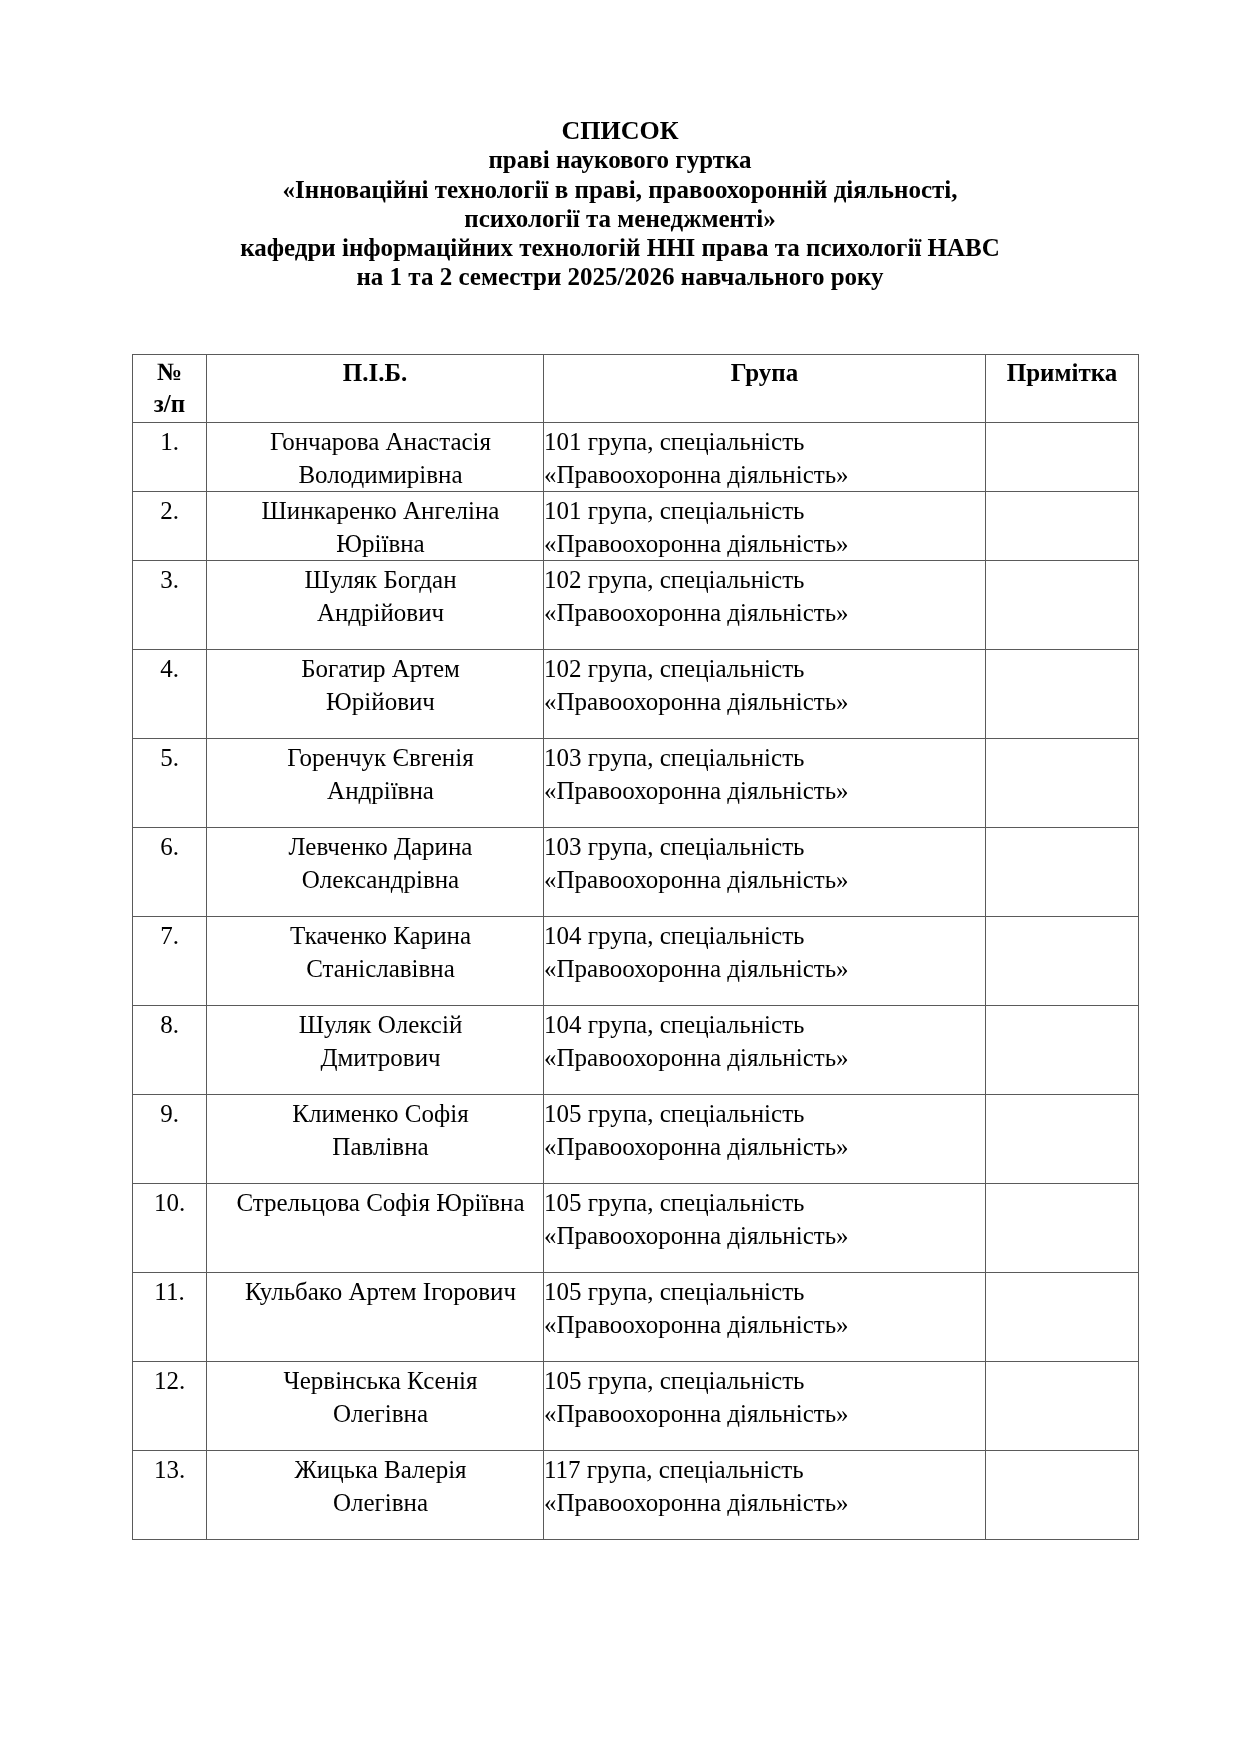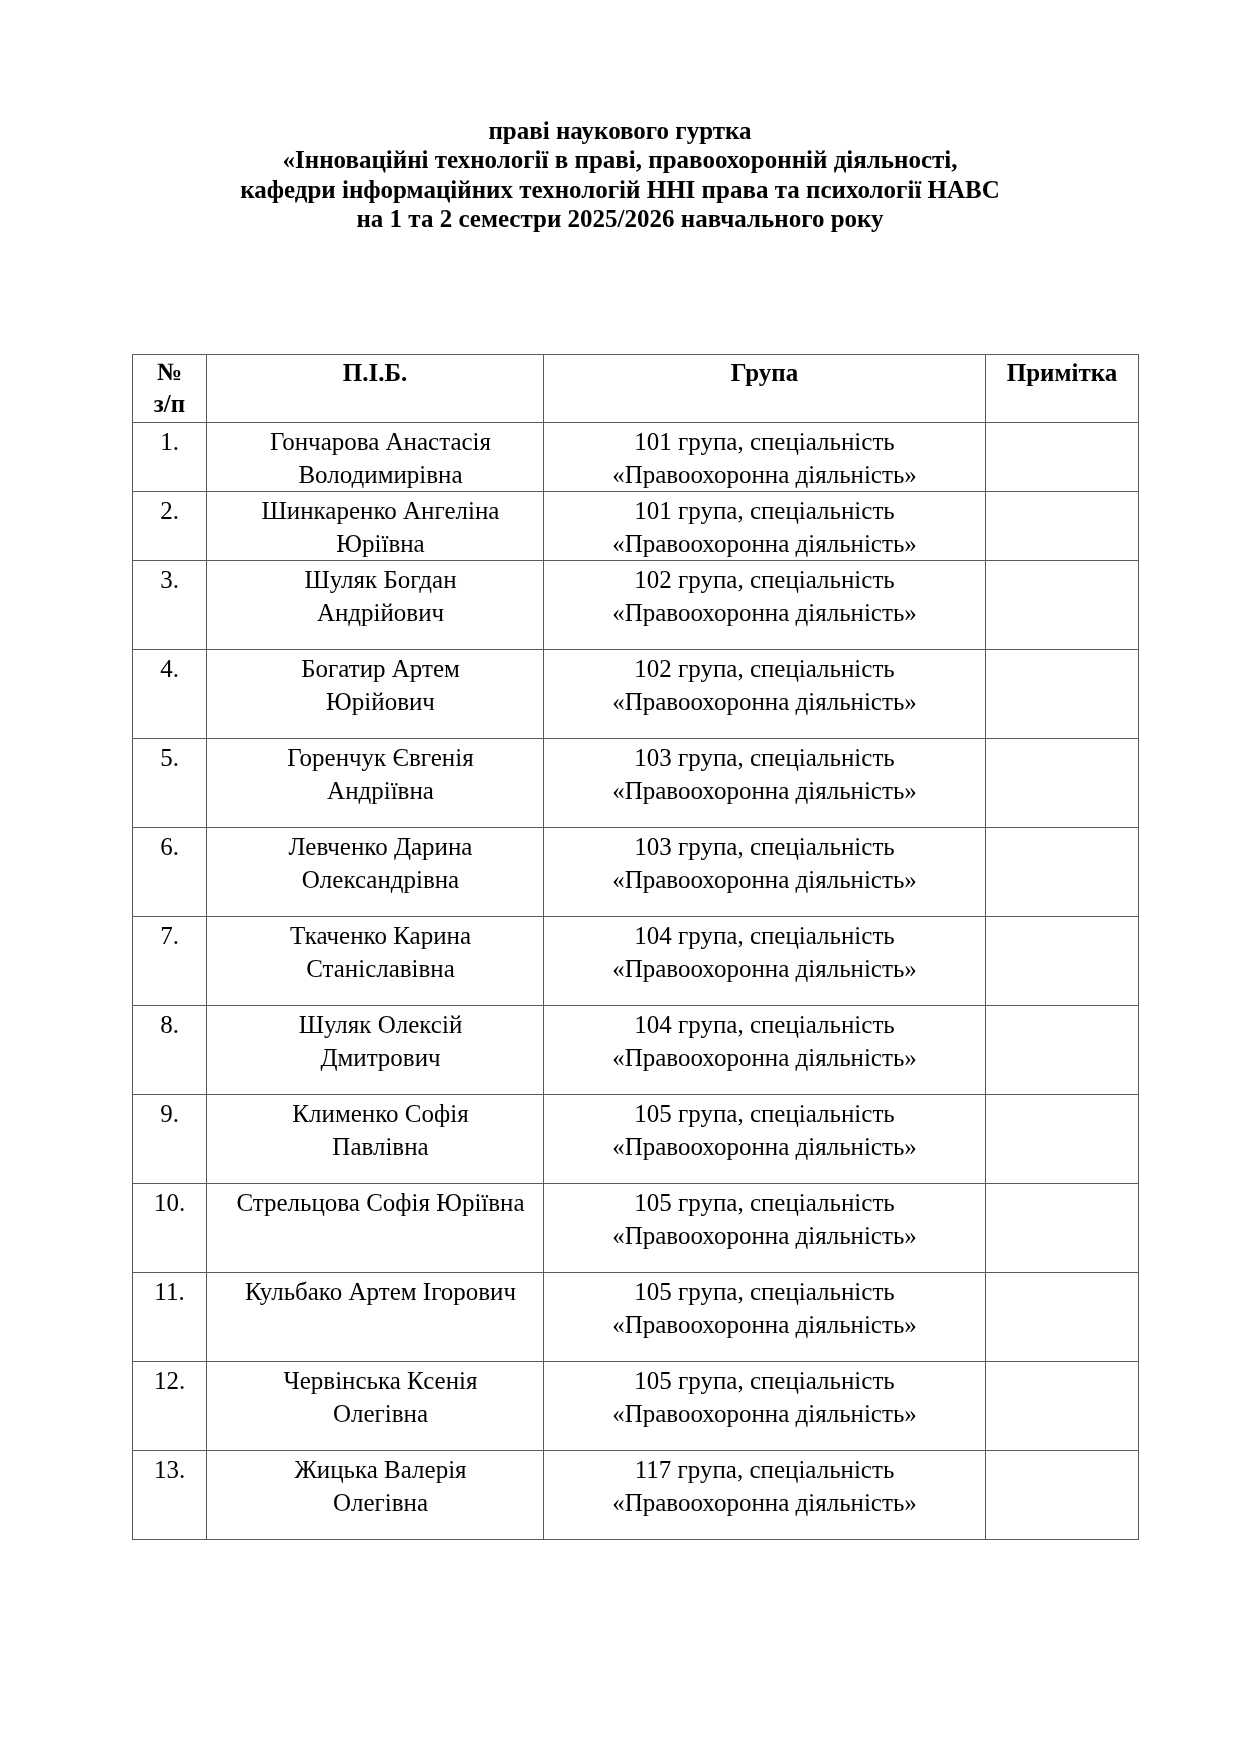--- a/index.html
+++ b/index.html
@@ -57,35 +57,36 @@
     table.members tr.r-short td { height: 65px; }
     table.members tr.r-tall td { height: 86px; }
     td.num {
       text-align: center;
     }
     td.name {
       text-align: center;
       padding-left: 11px !important;
     }
     td.group {
-      text-align: center;
     }
     td.note { }
     col.c1 { width: 74px; }
     col.c2 { width: 337px; }
     col.c3 { width: 442px; }
     col.c4 { width: 153px; }
     .line { display: block; }
   </style>
 </head>
 <body>
 
 <div class="title-block">
+  <span class="line t-main">СПИСОК</span>
   <span class="line">праві наукового гуртка</span>
   <span class="line">«Інноваційні технології в праві, правоохоронній діяльності,</span>
+  <span class="line">психології та менеджменті»</span>
   <span class="line">кафедри інформаційних технологій ННІ права та психології НАВС</span>
   <span class="line">на 1 та 2 семестри 2025/2026 навчального року</span>
 </div>
 
 <table class="members">
   <colgroup>
     <col class="c1">
       <col class="c2">
       <col class="c3">
       <col class="c4">

